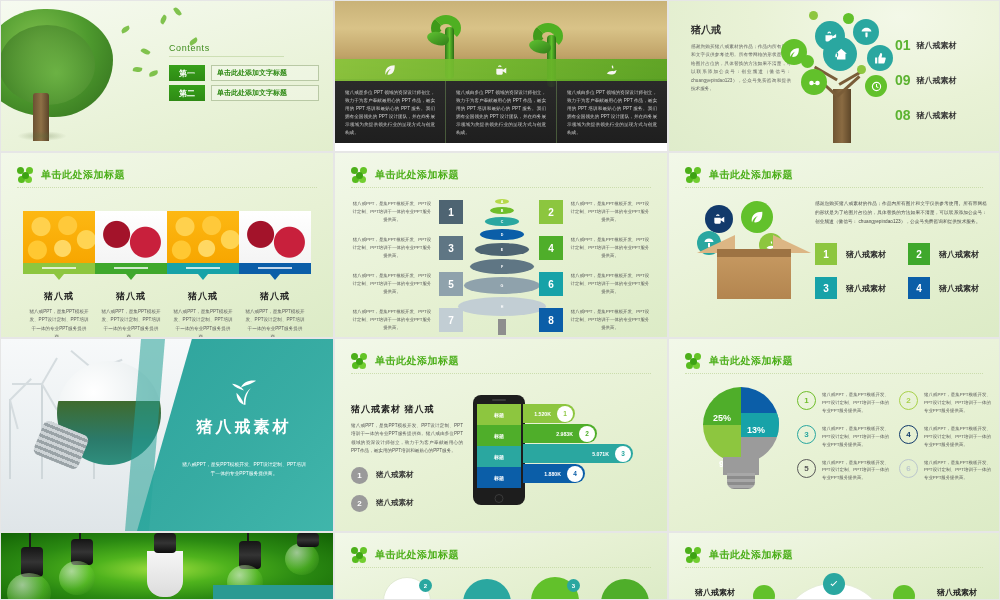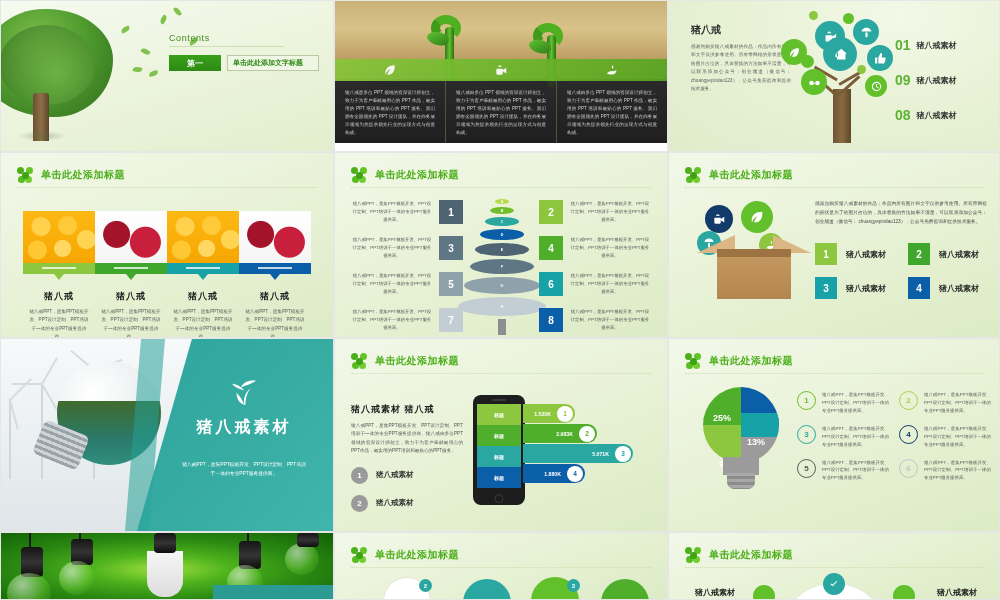--- a/index.html
+++ b/index.html
@@ -87,27 +87,27 @@
   }
   .mulu {
     position:absolute; left:168px; top:30px; width:150px;
   }
   .mulu .hz {
     font-size: 17px; font-weight: bold; color: #1d1d1d; line-height:1;
     letter-spacing:1px;
   }
   .mulu .hz b:last-child { color: #4caf1a; }
   .mulu .en {
-    font-size: 9px; color: #3f8c1e; letter-spacing: .6px; margin-top: 2px;
+    font-size: 9px; color: #3f8c1e; letter-spacing: .6px; margin-top: 12px;
     border-bottom: 1px solid #cddfb4; padding-bottom: 3px; width: 115px;
   }
   .toc { margin-top: 8px; }
   .toc-row { display: flex; align-items: stretch; margin-bottom: 4px; height: 16px; }
   .toc-num {
-    width: 52px; background: linear-gradient(180deg,#37a01a,#2e8a14);
+    width: 36px; background: linear-gradient(180deg,#37a01a,#2e8a14);
     color: #fff; font-size: 8px; font-weight: bold;
     display:flex; align-items:center; justify-content:center;
   }
   .toc-txt {
     flex: 1; margin-left: 6px; border: 1px solid #b9c9a5;
     background: rgba(255,255,255,.25);
     color:#2f8a15; font-size:7px; font-weight:bold;
     display:flex; align-items:center; padding-left:5px;
     white-space: nowrap; overflow: hidden;
   }
@@ -403,20 +403,24 @@
     <div class="leaf" style="left:172px;top:8px;transform:rotate(60deg);"></div>
     <div class="leaf" style="left:188px;top:38px;transform:rotate(-30deg);"></div>
 
     <div class="mulu">
       <div class="en">Contents</div>
       <div class="toc">
         <div class="toc-row">
           <div class="toc-num">第一</div>
           <div class="toc-txt">单击此处添加文字标题</div>
         </div>
+        <div class="toc-row">
+          <div class="toc-num">第二</div>
+          <div class="toc-txt">单击此处添加文字标题</div>
+        </div>
       </div>
     </div>
   </div>
 
   <div class="slide s2">
     <div class="photo"></div>
     <div class="sprout" style="left:88px;top:14px;">
       <div class="hook"></div>
         <div class="stem"></div>
         <div class="seed"></div>
@@ -798,21 +802,21 @@
     <div class="dotline"></div>
     <div class="pbulb">
       <div class="pglass">
         <div class="q" style="left:0;top:0;background:#4fae2a;"></div>
         <div class="q" style="right:0;top:0;background:#0b5ea8;"></div>
         <div class="q" style="left:0;bottom:0;background:#8dc63f;"></div>
         <div class="q" style="right:0;bottom:0;background:#9b9b9b;"></div>
         <div class="q" style="right:0;top:34%;height:32%;background:#17a2a8;"></div>
       </div>
       <div class="pct" style="left:16px;top:26px;">25%</div>
-      <div class="pct" style="left:50px;top:50px;">13%</div>
+      <div class="pct" style="left:50px;top:38px;">13%</div>
       <div class="pct" style="left:22px;top:72px;">9%</div>
       <div class="pneck"></div>
         <div class="pscrew"></div>
     </div>
     <div class="grid9">
       <div class="it9">
         <div class="rc" style="border-color:#6fbe2a;color:#6fbe2a;">1</div>
         <div class="d">猪八戒PPT，是集PPT模板开发、PPT设计定制、PPT培训于一体的专业PPT服务提供商。</div>
       </div>
       <div class="it9">

